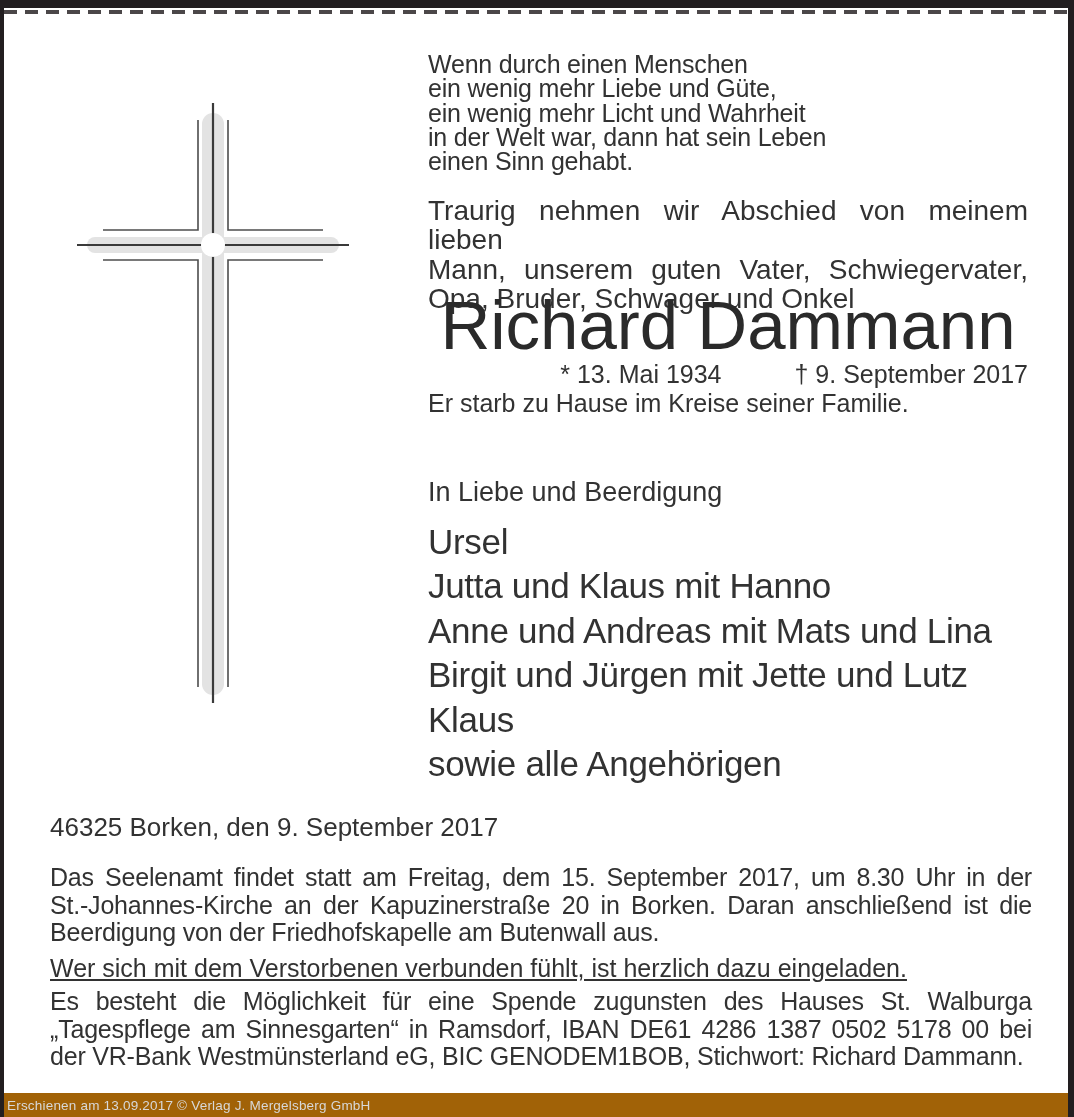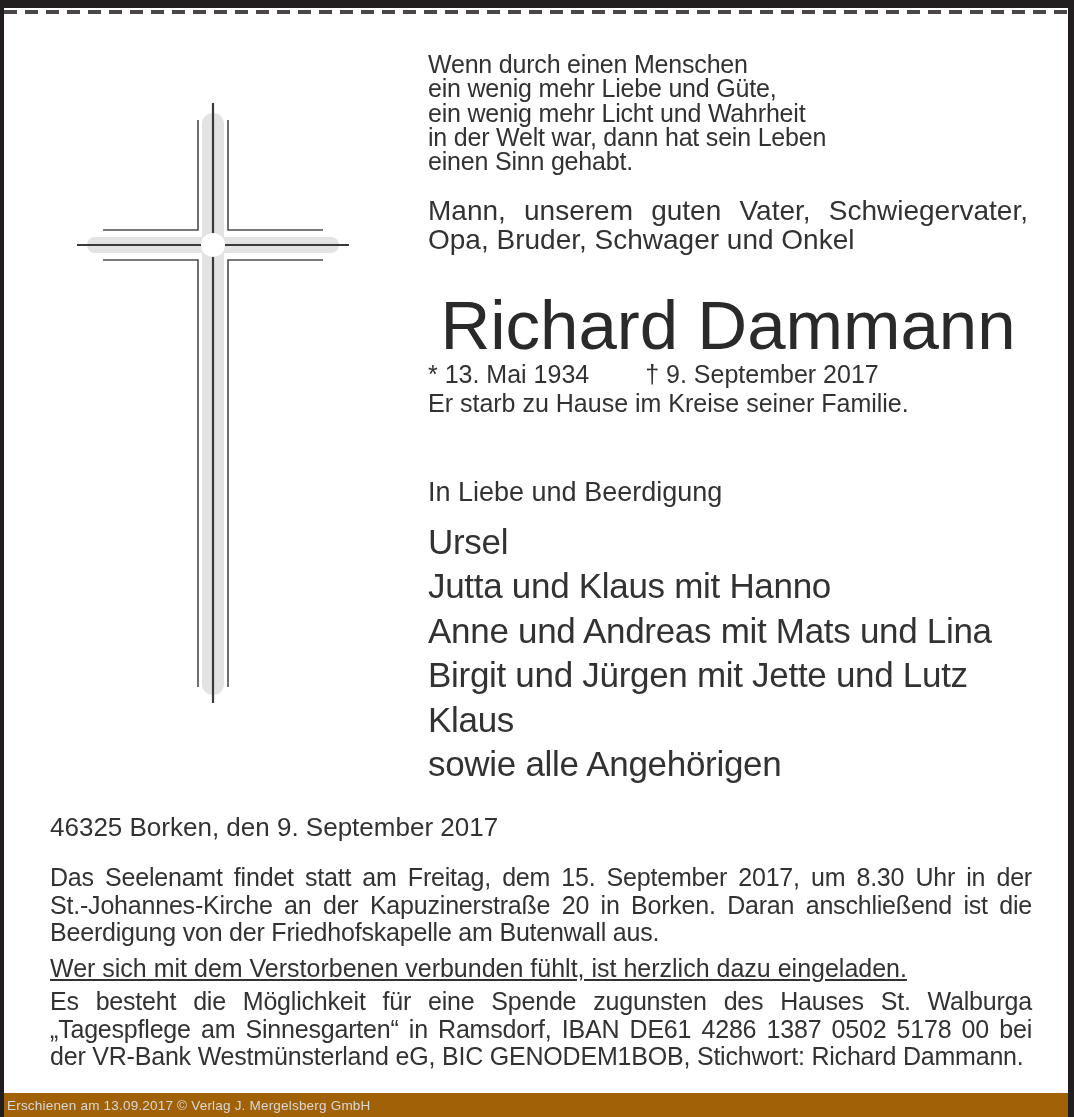--- a/index.html
+++ b/index.html
@@ -20,21 +20,21 @@
     background:repeating-linear-gradient(90deg,#2b2628 0px,#2b2628 13px,transparent 13px,transparent 21px);
     opacity:.85;
   }
   .abs{position:absolute;}
   .col{left:424px;width:600px;}
   .poem{top:44px;font-size:25px;line-height:24.3px;letter-spacing:-0.2px;}
   .intro{top:188px;font-size:28px;line-height:29.3px;}
   .jline{text-align:justify;text-align-last:justify;}
   .lastline{text-align:left;}
   .title{top:288px;font-size:69px;line-height:60px;text-align:center;color:#2a2a2a;white-space:nowrap;}
-  .dates{top:351px;display:flex;justify-content:flex-start;gap:56px;font-size:25px;line-height:30px;}
+  .dates{top:351px;display:flex;justify-content:flex-end;gap:73px;font-size:25px;line-height:30px;}
   .deathnote{top:380px;font-size:25px;line-height:30px;}
   .inliebe{top:468px;font-size:27px;line-height:32px;}
   .names{top:512px;font-size:35px;line-height:44.4px;letter-spacing:-0.3px;}
   .bottom{left:46px;width:982px;}
   .dateline{top:804px;font-size:26px;line-height:30px;}
   .para{font-size:25px;line-height:27.7px;letter-spacing:-0.2px;}
   .service{top:856px;}
   .invitation{top:946px;font-size:25px;line-height:28px;text-decoration:underline;}
   .donation{top:980px;}
   .cross-wrap{left:36px;top:87px;width:320px;height:620px;}
@@ -67,20 +67,21 @@
   <div class="abs col poem">
       <div class="poem-line">Wenn durch einen Menschen</div>
       <div class="poem-line">ein wenig mehr Liebe und Güte,</div>
       <div class="poem-line">ein wenig mehr Licht und Wahrheit</div>
       <div class="poem-line">in der Welt war, dann hat sein Leben</div>
       <div class="poem-line">einen Sinn gehabt.</div>
     </div>
 
   <div class="abs col intro">
     <div>
+        <div class="jline">Traurig nehmen wir Abschied von meinem lieben</div>
         <div class="jline">Mann, unserem guten Vater, Schwiegervater,</div>
       </div>
     <div class="lastline">Opa, Bruder, Schwager und Onkel</div>
   </div>
 
   <div class="abs col title">Richard Dammann</div>
 
   <div class="abs col dates">
     <span>* 13. Mai 1934</span>
     <span>† 9. September 2017</span>

